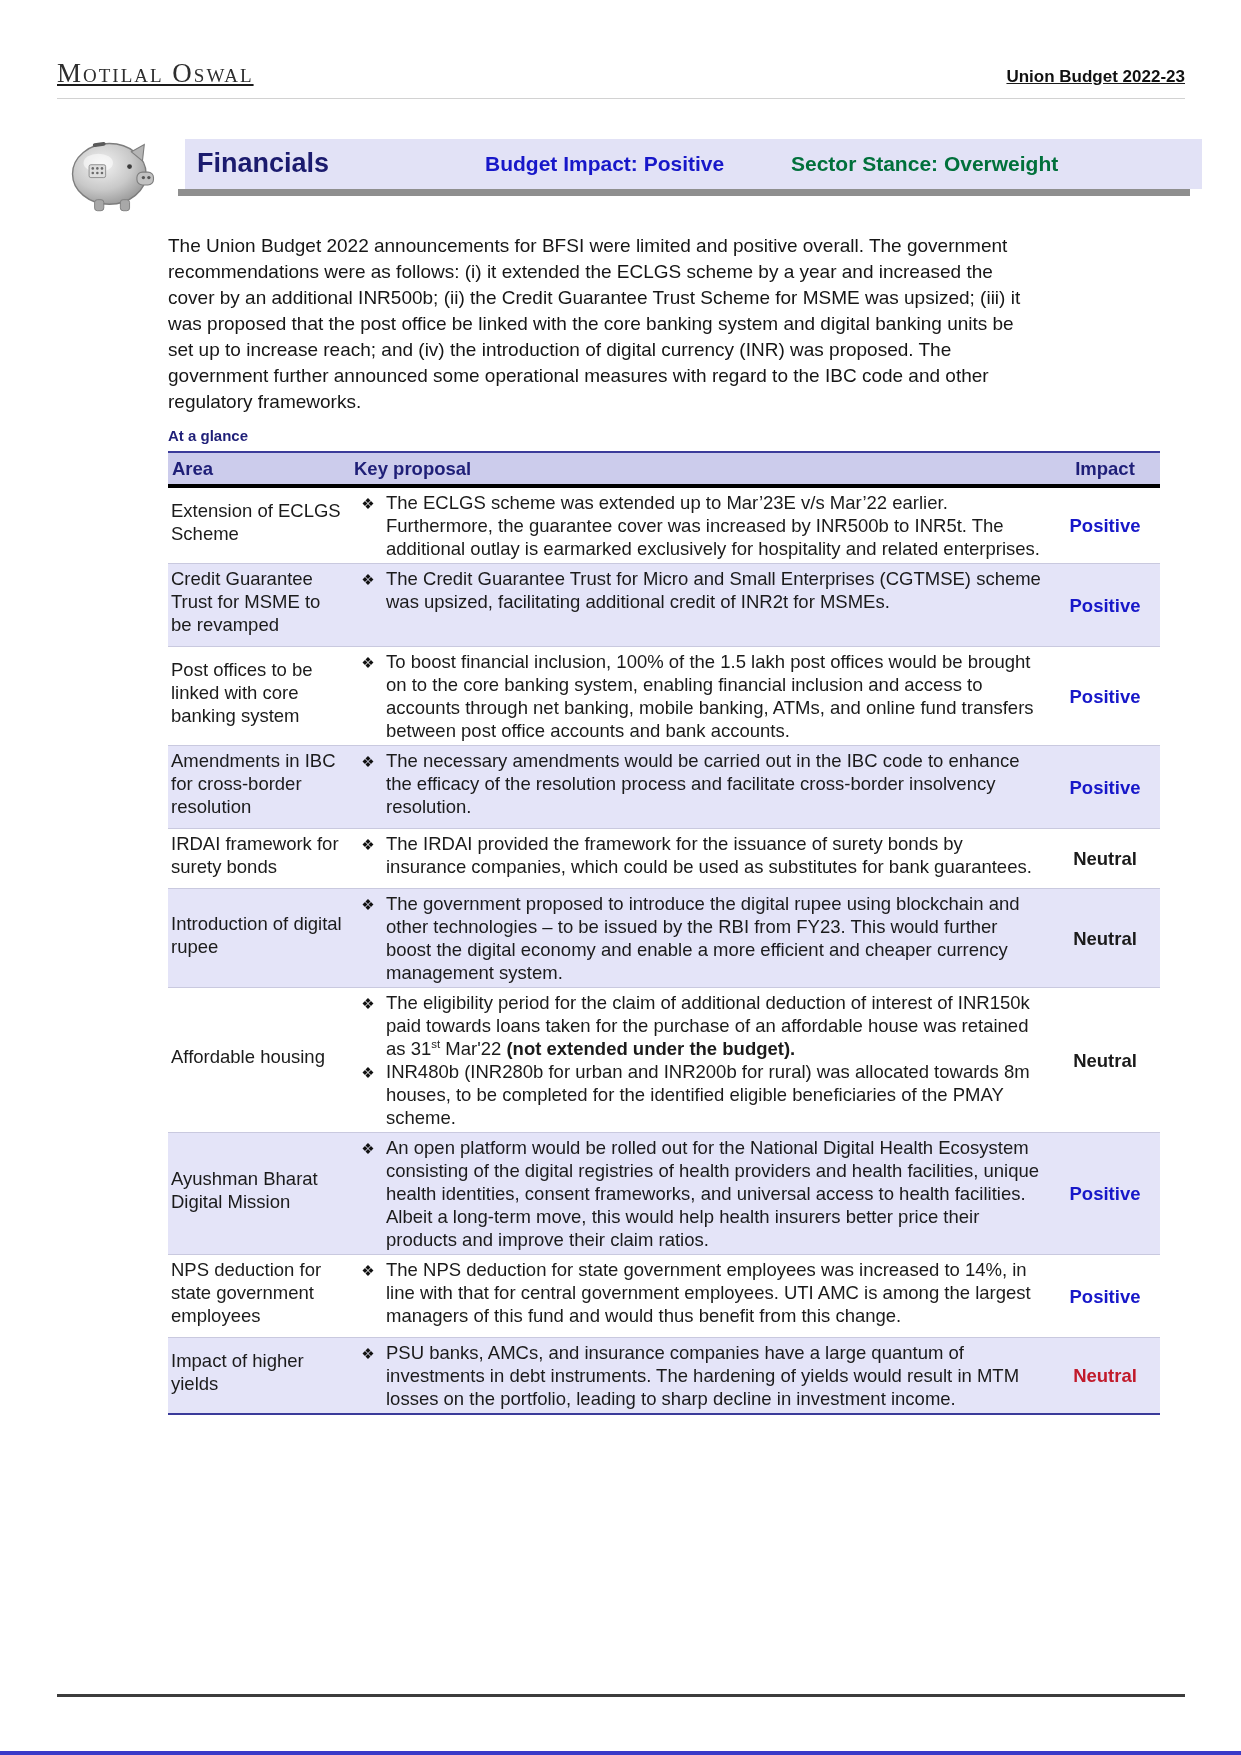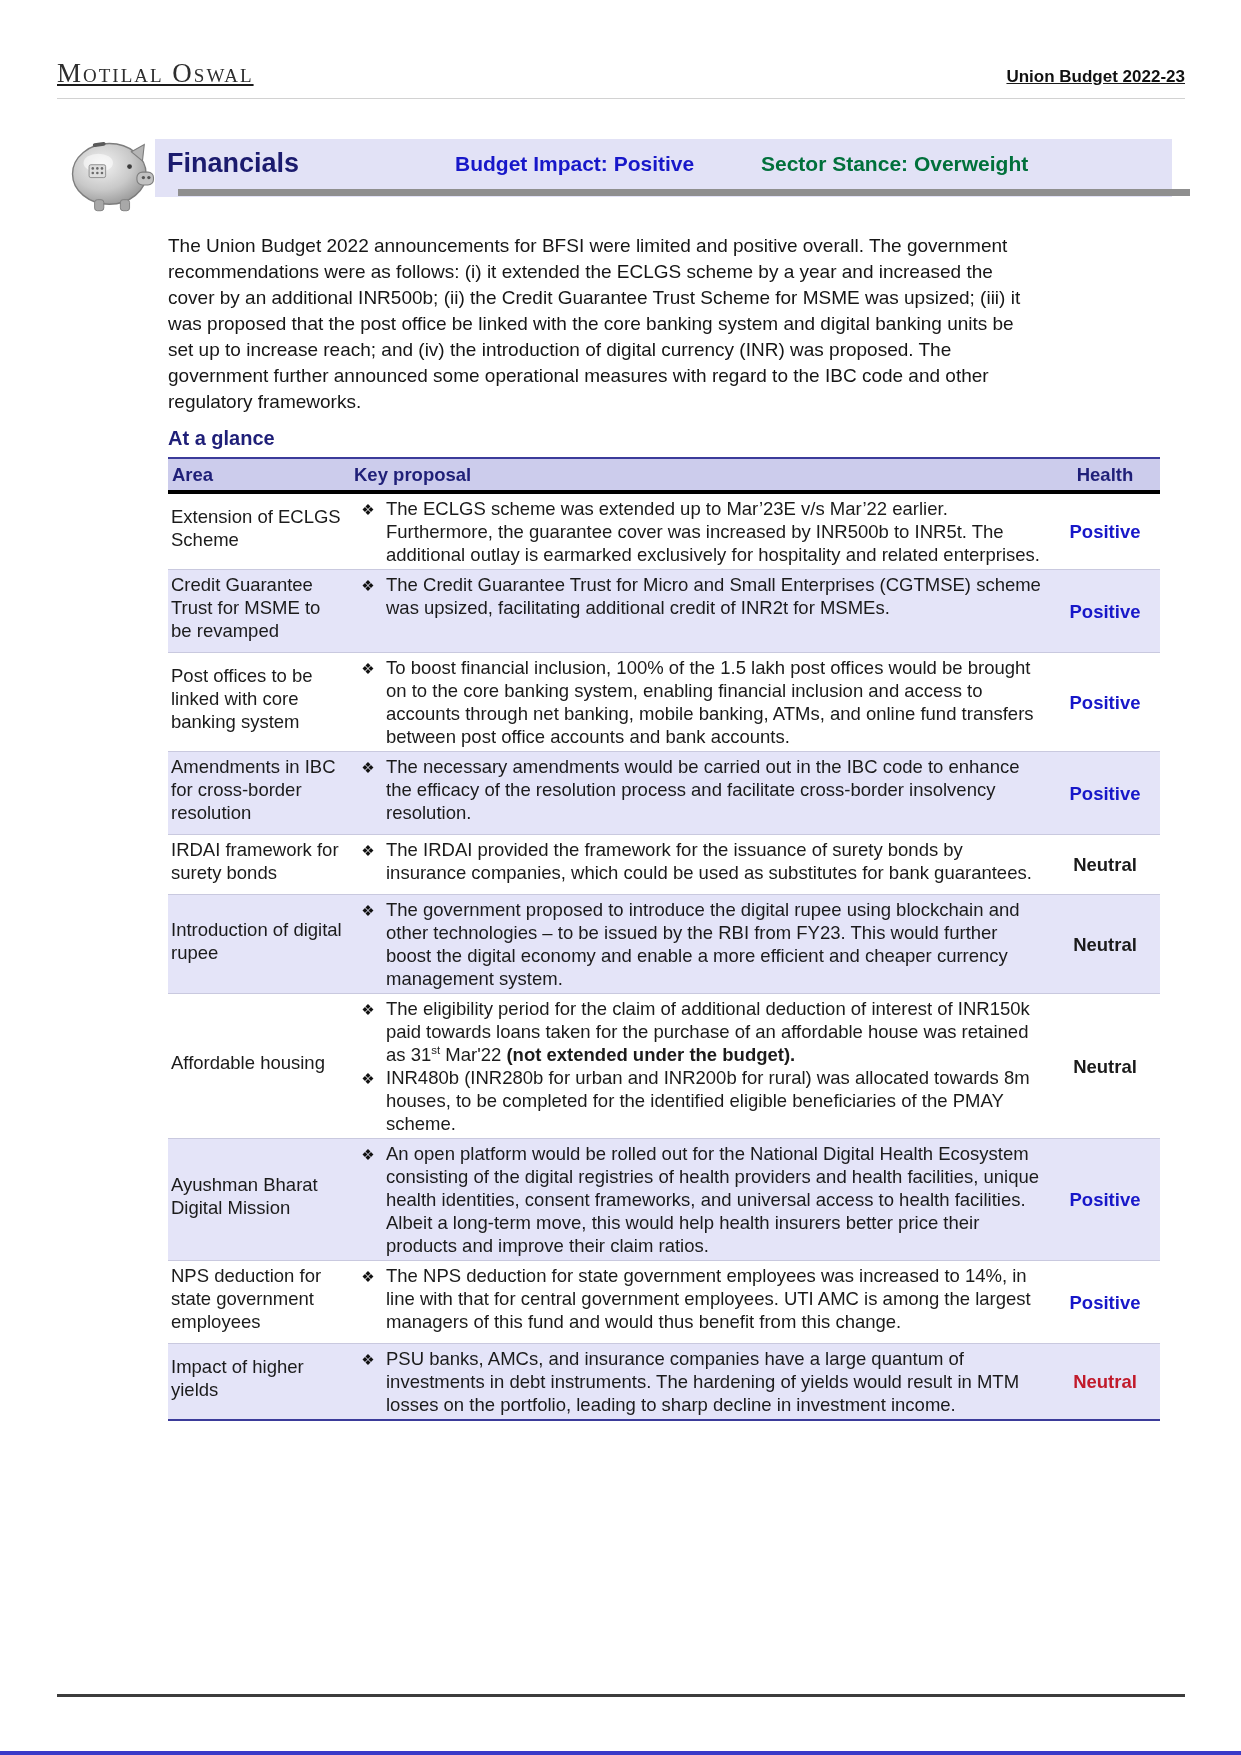--- a/index.html
+++ b/index.html
@@ -10,29 +10,29 @@
   .content{position:absolute;left:57px;top:0;width:1128px;}
   
   .top-header{display:flex;justify-content:space-between;align-items:baseline;padding-top:58px;text-decoration:underline;}
   .brand{font-family:"Liberation Serif", serif;font-variant:small-caps;font-size:27px;
          letter-spacing:2px;color:#2e2e2e;}
   .doc-title{font-size:17px;font-weight:bold;color:#111;}
   .header-rule{height:1px;background:#d2d2d2;margin-top:9px;}
   
   .sector-header{position:relative;margin-top:40px;height:78px;}
   .piggy{position:absolute;left:10px;top:-8px;width:92px;height:84px;}
-  .band{position:absolute;left:98px;top:0;width:1017px;height:58px;background:#e2e2f6;}
+  .band{position:absolute;left:128px;top:0;width:1017px;height:50px;background:#e2e2f6;}
   .band-shadow{position:absolute;left:121px;top:50px;width:1012px;height:7px;background:#8f8f8f;}
   .band .sec-title{position:absolute;left:12px;top:9px;font-size:27px;font-weight:bold;color:#1b1b6e;}
   .band .sec-impact{position:absolute;left:300px;top:13px;font-size:21px;font-weight:bold;color:#1717c9;}
   .band .sec-stance{position:absolute;left:606px;top:13px;font-size:21px;font-weight:bold;color:#00703b;}
   
   .intro{margin:16px 0 0 111px;width:868px;font-size:19px;line-height:26px;color:#161616;}
   
-  .glance-heading{margin:12px 0 7px 111px;font-size:20px;font-weight:bold;color:#1f1f78;}
+  .glance-heading{margin:12px 0 7px 111px;font-size:15px;font-weight:bold;color:#1f1f78;}
   #glance-table{margin-left:111px;width:992px;font-size:18.5px;line-height:23px;}
   .grow{display:grid;grid-template-columns:182px 700px 110px;}
   .grow.header{background:#ccccec;border-top:2px solid#3b3b9a;border-bottom:4px solid #000000;
                color:#1f1f78;font-weight:bold;}
   .grow.header .hcell{padding:4px 4px;}
   .grow.header .hcell.impact-h{text-align:center;}
   .grow.body{border-bottom:1px solid #c9c9df;}
   .grow.body.shaded{background:#e4e4f8;}
   .grow.body:last-child{border-bottom:2.5px solid #3b3b9a;}
   .cell-area{display:flex;align-items:center;padding:3px 4px 10px 3px;}
@@ -97,21 +97,21 @@
   </section>
 
   <p class="intro">The Union Budget 2022 announcements for BFSI were limited and positive overall. The government recommendations were as follows: (i) it extended the ECLGS scheme by a year and increased the cover by an additional INR500b; (ii) the Credit Guarantee Trust Scheme for MSME was upsized; (iii) it was proposed that the post office be linked with the core banking system and digital banking units be set up to increase reach; and (iv) the introduction of digital currency (INR) was proposed. The government further announced some operational measures with regard to the IBC code and other regulatory frameworks.</p>
 
   <h2 class="glance-heading">At a glance</h2>
 
   <div id="glance-table">
       <div class="grow header">
         <div class="hcell">Area</div>
         <div class="hcell">Key proposal</div>
-        <div class="hcell impact-h">Health</div>
+        <div class="hcell impact-h">Impact</div>
       </div>
       <div class="grow body">
         <div class="cell-area">Extension of ECLGS Scheme</div>
         <div class="cell-props">
           <div class="prop">
             <span class="bullet">❖</span>
             <span class="ptext"><span>The ECLGS scheme was extended up to Mar’23E v/s Mar’22 earlier. Furthermore, the guarantee cover was increased by INR500b to INR5t. The additional outlay is earmarked exclusively for hospitality and related enterprises.</span></span>
           </div>
         </div>
         <div class="cell-impact" style="color: rgb(23, 23, 201);">Positive</div>

